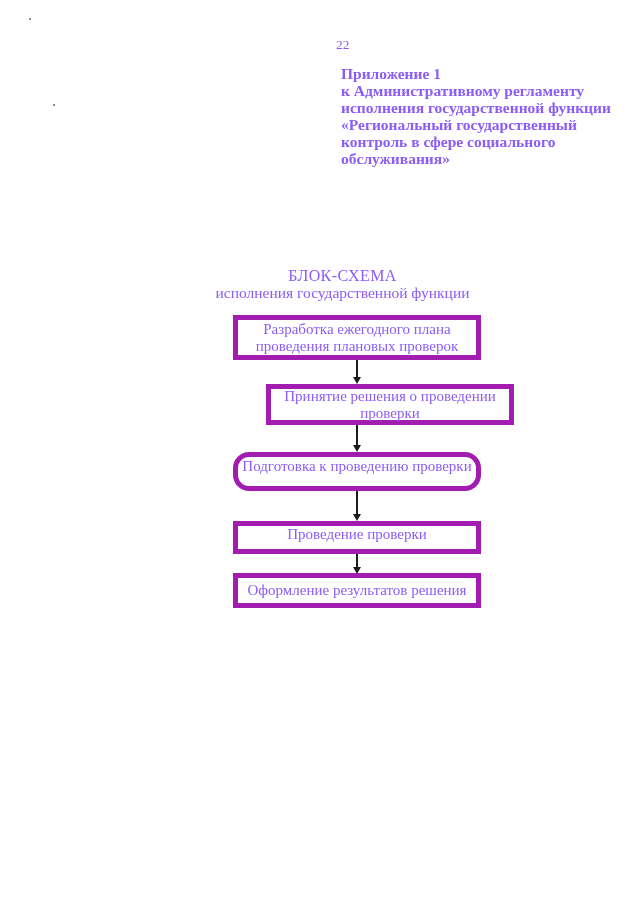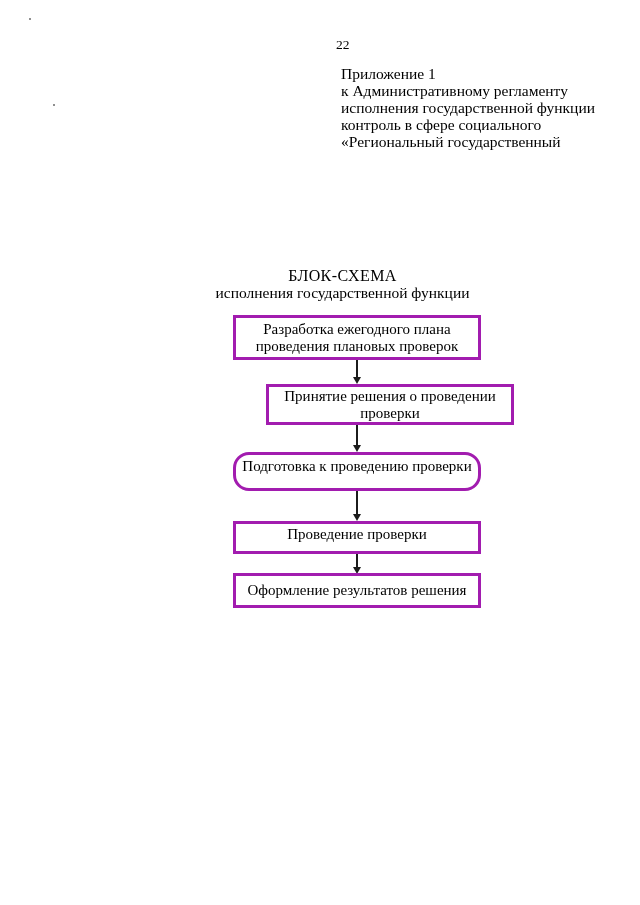--- a/index.html
+++ b/index.html
@@ -6,57 +6,58 @@
     margin: 0;
     padding: 0;
     background: #ffffff;
   }
   .page {
     position: relative;
     width: 640px;
     height: 905px;
     background: #ffffff;
     font-family: "Liberation Serif", "DejaVu Serif", serif;
-    color: #000000;
+    color: #8b5cf6;
     overflow: hidden;
   }
   .page-number {
     position: absolute;
     left: 336px;
     top: 37px;
     font-size: 13.5px;
     line-height: 15px;
   }
   .appendix {
     position: absolute;
     left: 341px;
     top: 65px;
     width: 262px;
     font-size: 15.5px;
     line-height: 17px;
+    font-weight: bold;
   }
   .appendix div { white-space: nowrap; }
   .flow-title {
     position: absolute;
     left: 180px;
     top: 267px;
     width: 325px;
     text-align: center;
     font-size: 15.5px;
     line-height: 17px;
   }
   .flow-title .t1 {
     font-size: 16px;
     letter-spacing: 0.4px;
   }
   .fbox {
     position: absolute;
     left: 233px;
     width: 248px;
-    border: 3px solid #a21caf;
+    border: 5px solid #a21caf;
     box-sizing: border-box;
     background: #ffffff;
     display: flex;
     flex-direction: column;
     align-items: center;
     justify-content: center;
     text-align: center;
     font-size: 15px;
     line-height: 17px;
     padding: 0 4px;
@@ -112,22 +113,23 @@
 
   <div class="speck speck-1"></div>
   <div class="speck speck-2"></div>
 
   <div class="page-number">22</div>
 
   <div class="appendix">
     <div>Приложение 1</div>
     <div>к Административному регламенту</div>
     <div>исполнения государственной функции</div>
+    <div>«Региональный государственный</div>
     <div>контроль в сфере социального</div>
-    <div>«Региональный государственный</div>
+    <div>обслуживания»</div>
   </div>
 
   <div class="flow-title">
     <div class="t1">БЛОК-СХЕМА</div>
     <div class="t2">исполнения государственной функции</div>
   </div>
 
   <div class="fbox fbox-1">
     <span>Разработка ежегодного плана</span>
     <span>проведения плановых проверок</span>

